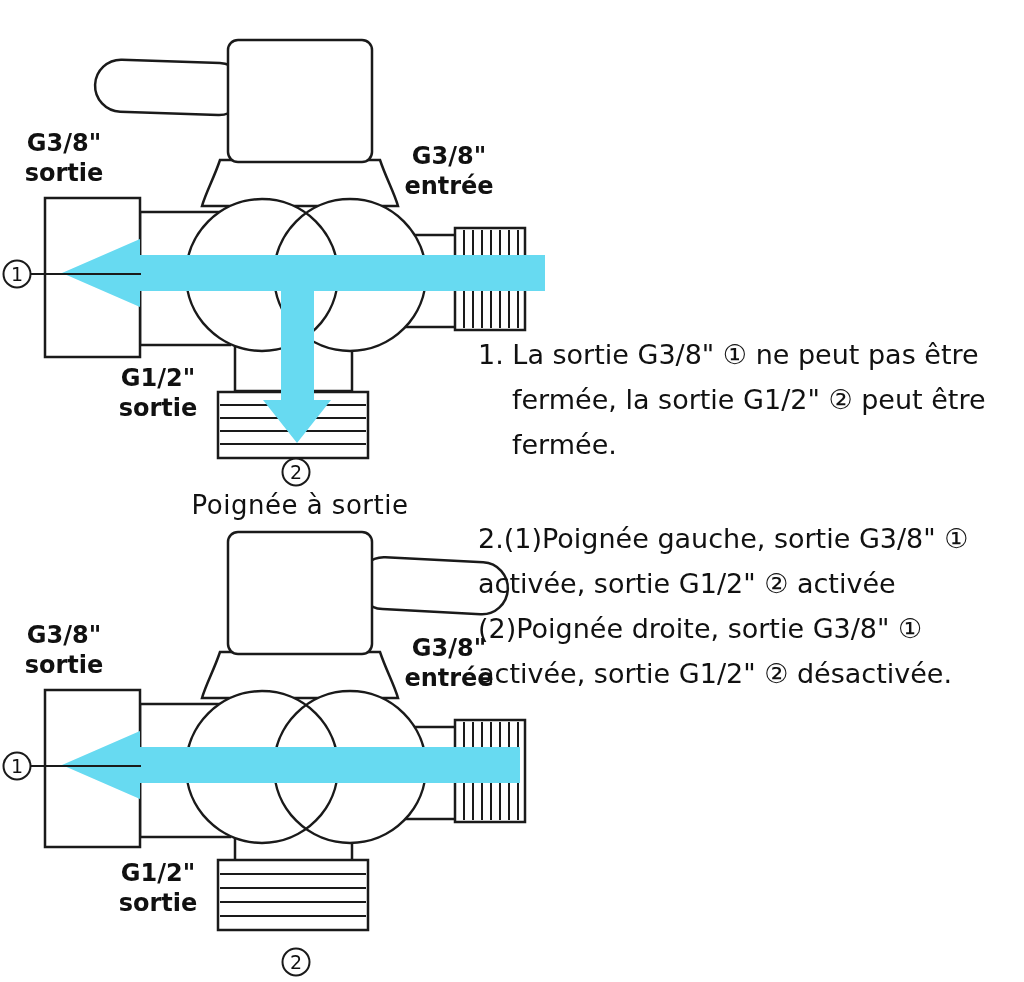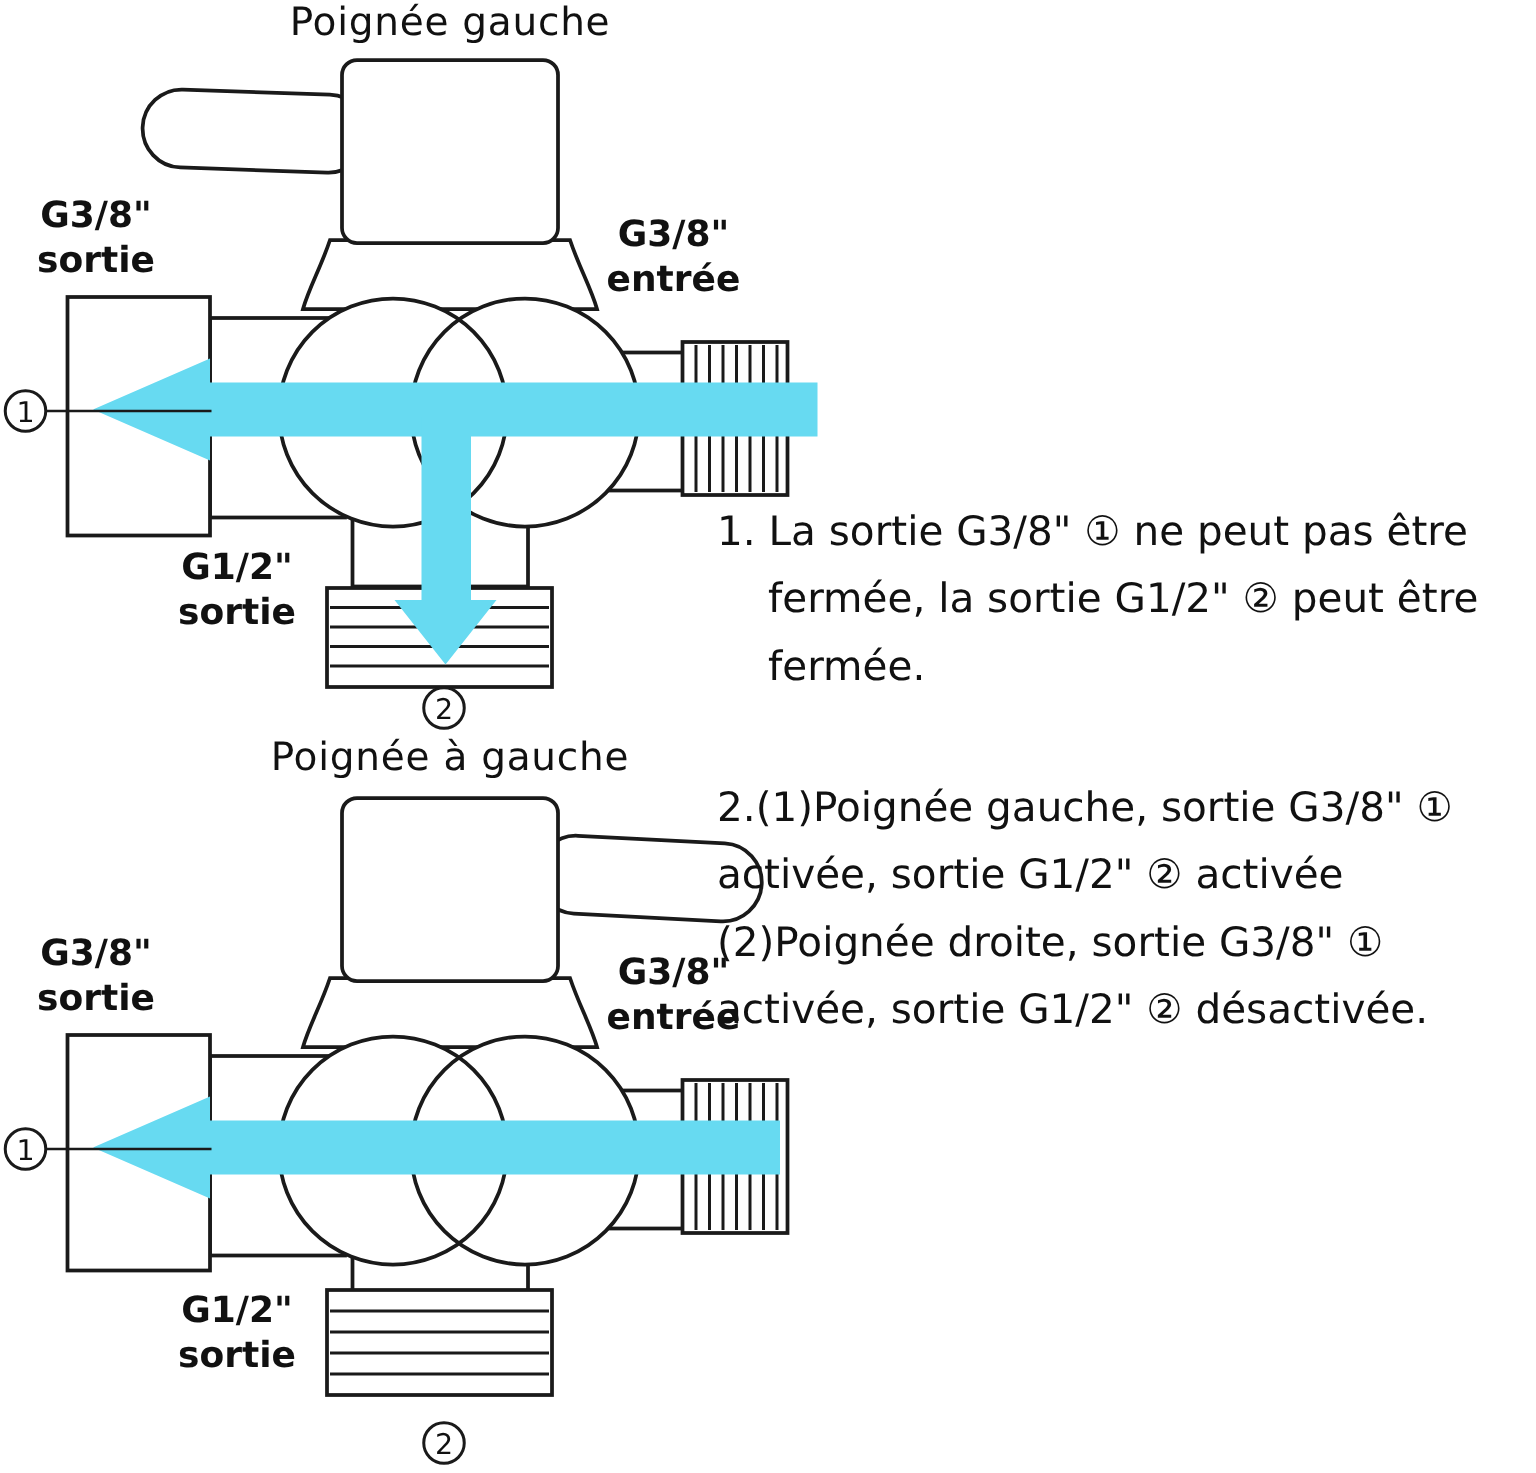--- a/index.html
+++ b/index.html
@@ -46,21 +46,20 @@
   svg .ring    { fill:none; stroke:var(--line,#1a1a1a); stroke-width:2.5; }
   svg .marker-circle { fill:#ffffff; stroke:var(--line,#1a1a1a); stroke-width:2; }
   svg .marker-text { font-family:"DejaVu Sans",sans-serif; font-size:19px; text-anchor:middle; fill:#111; }
   svg .leadline { stroke:var(--line,#1a1a1a); stroke-width:1.8; }
 </style>
 </head>
 <body>
 
 <div class="canvas">
 
-  <div class="title t1">Poignée gauche</div>
 
   <svg class="valve v1" width="560" height="485" viewBox="0 0 560 485">
 
     <g>
       <rect class="outline" x="140" y="184" width="90" height="133"></rect>
       <rect class="outline" x="45" y="170" width="95" height="159"></rect>
     </g>
 
     <g>
       <rect class="outline" x="330" y="207" width="128" height="92"></rect>
@@ -122,21 +121,21 @@
   </div>
   <div class="port-label pl-top-bottom">
     <div>G1/2"</div>
     <div>sortie</div>
   </div>
 
   <div class="note n1">1. La sortie G3/8" ① ne peut pas être
 fermée, la sortie G1/2" ② peut être
 fermée.</div>
 
-  <div class="title t2">Poignée à gauche</div>
+  <div class="title t2">Poignée à sortie</div>
 
   <svg class="valve v2" width="560" height="462" viewBox="0 0 560 462">
 
     <g>
       <rect class="outline" x="140" y="184" width="90" height="133"></rect>
       <rect class="outline" x="45" y="170" width="95" height="157"></rect>
     </g>
 
     <g>
       <rect class="outline" x="330" y="207" width="128" height="92"></rect>

